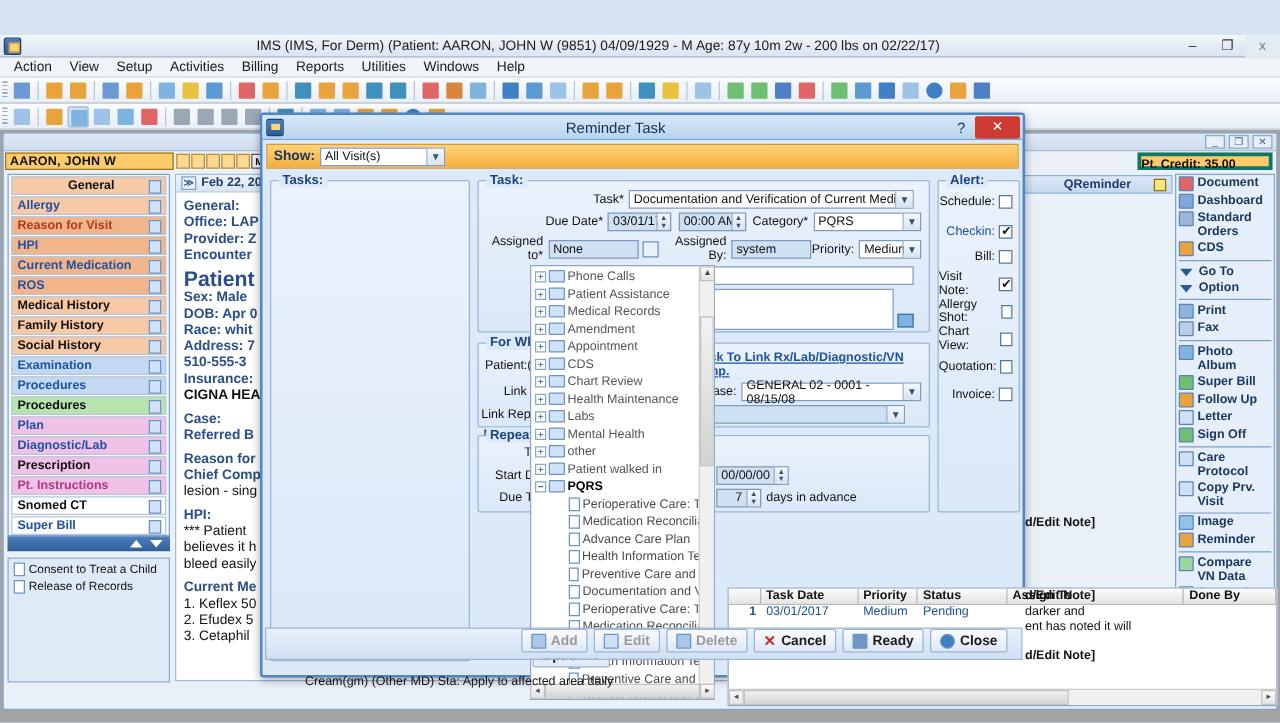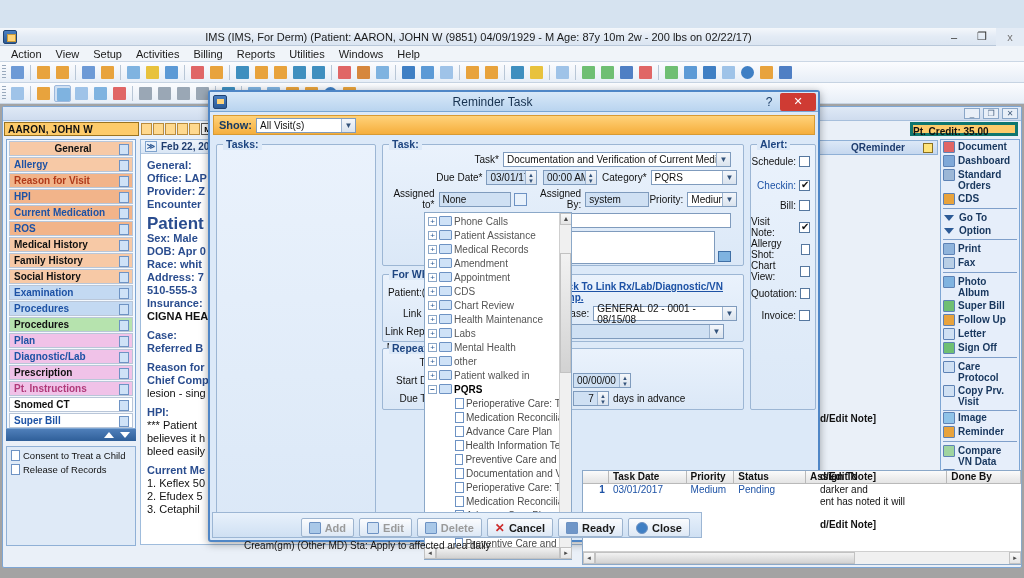--- a/index.html
+++ b/index.html
@@ -274,23 +274,23 @@
   .grid-head{ display:flex; height:13px;
     background:linear-gradient(to bottom,#fbfbfb,#e4e4e4); border-bottom:1px solid #b9b9b9;}
   .gh{ border-right:1px solid #b9b9b9; font-weight:bold; font-size:10px; color:#111;
     padding-left:4px; line-height:12px; overflow:hidden; white-space:nowrap;}
   .grow{ display:flex; height:12px; }
   .gc{ font-size:10px; color:#1d52a5; padding-left:4px; line-height:12px; white-space:nowrap;}
   .grid-hsb{ position:absolute;left:0;bottom:0;width:100%;height:13px;display:flex;
     border-top:1px solid #cfcfcf; background:#f0f0f0;}
 
   .btnbar{
-    position:absolute; left:2px; bottom:2px; width:490px; height:26px;
+    position:absolute; left:2px; bottom:12px; width:606px; height:26px;
     background:linear-gradient(to bottom,#e8f1fb,#cfe0f3); border:1px solid #9cb6d4;
-    display:flex; align-items:flex-end;
+    display:flex; align-items:flex-start;
   }
   .dbtn{
     height:19px; border:1px solid #9db4cf; background:linear-gradient(to bottom,#fbfcfe,#dde8f5);
     display:flex;align-items:center; gap:4px; padding:0 7px; font-size:11px;
     font-weight:bold; color:#1a1a1a; margin-right:5px; border-radius:2px;
   }
   .dbtn.dis{ color:#9a9a9a; }
   .dbtn .bi{ width:12px;height:12px;border:1px solid #6d92c3;border-radius:1px;}
   .optbtn{
     position:absolute; left:216px; bottom:6px; width:62px;height:18px;

